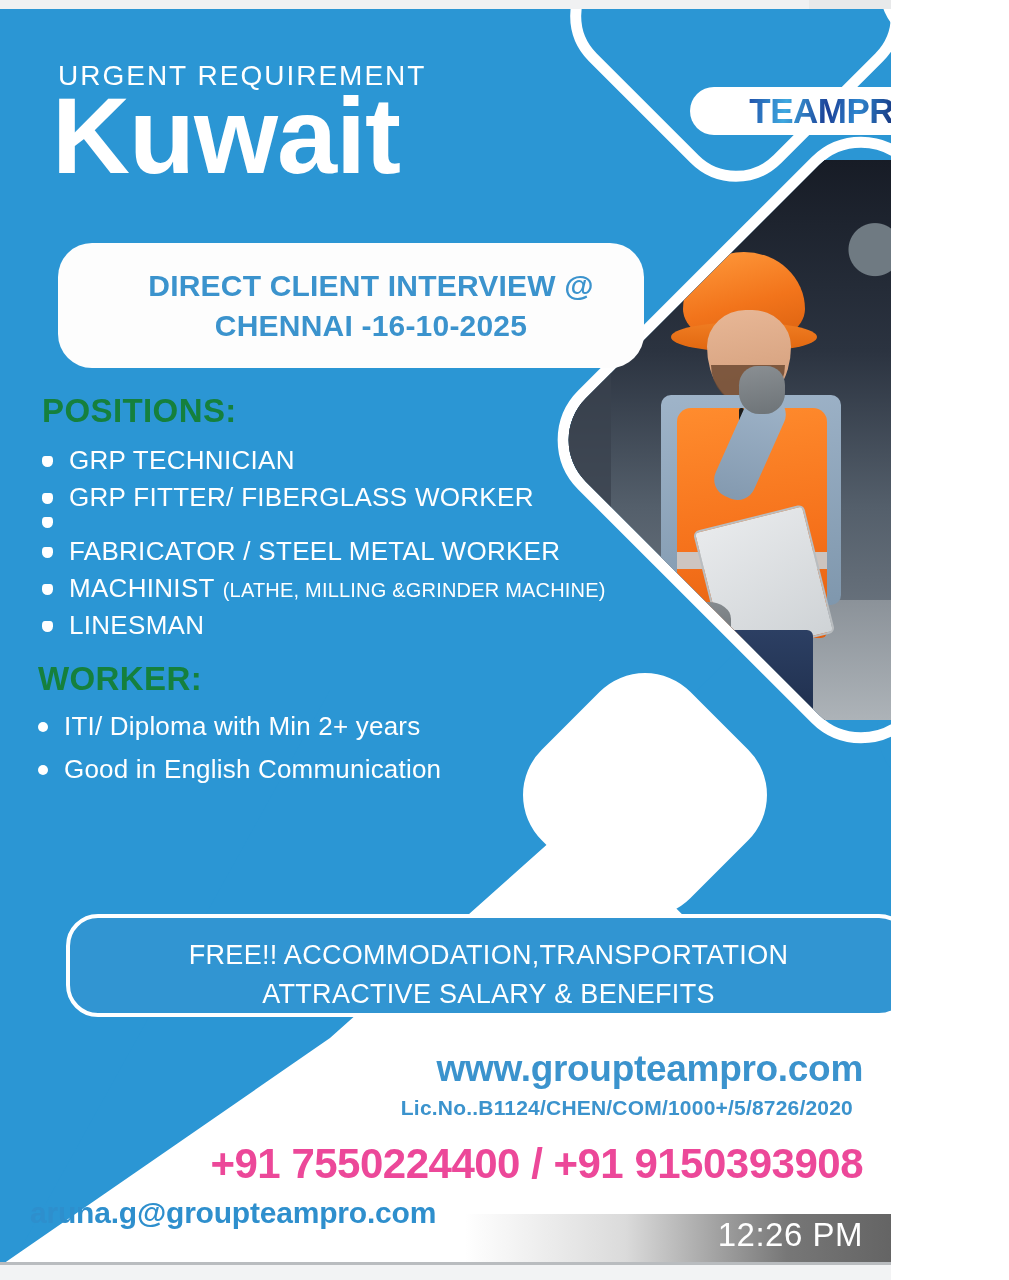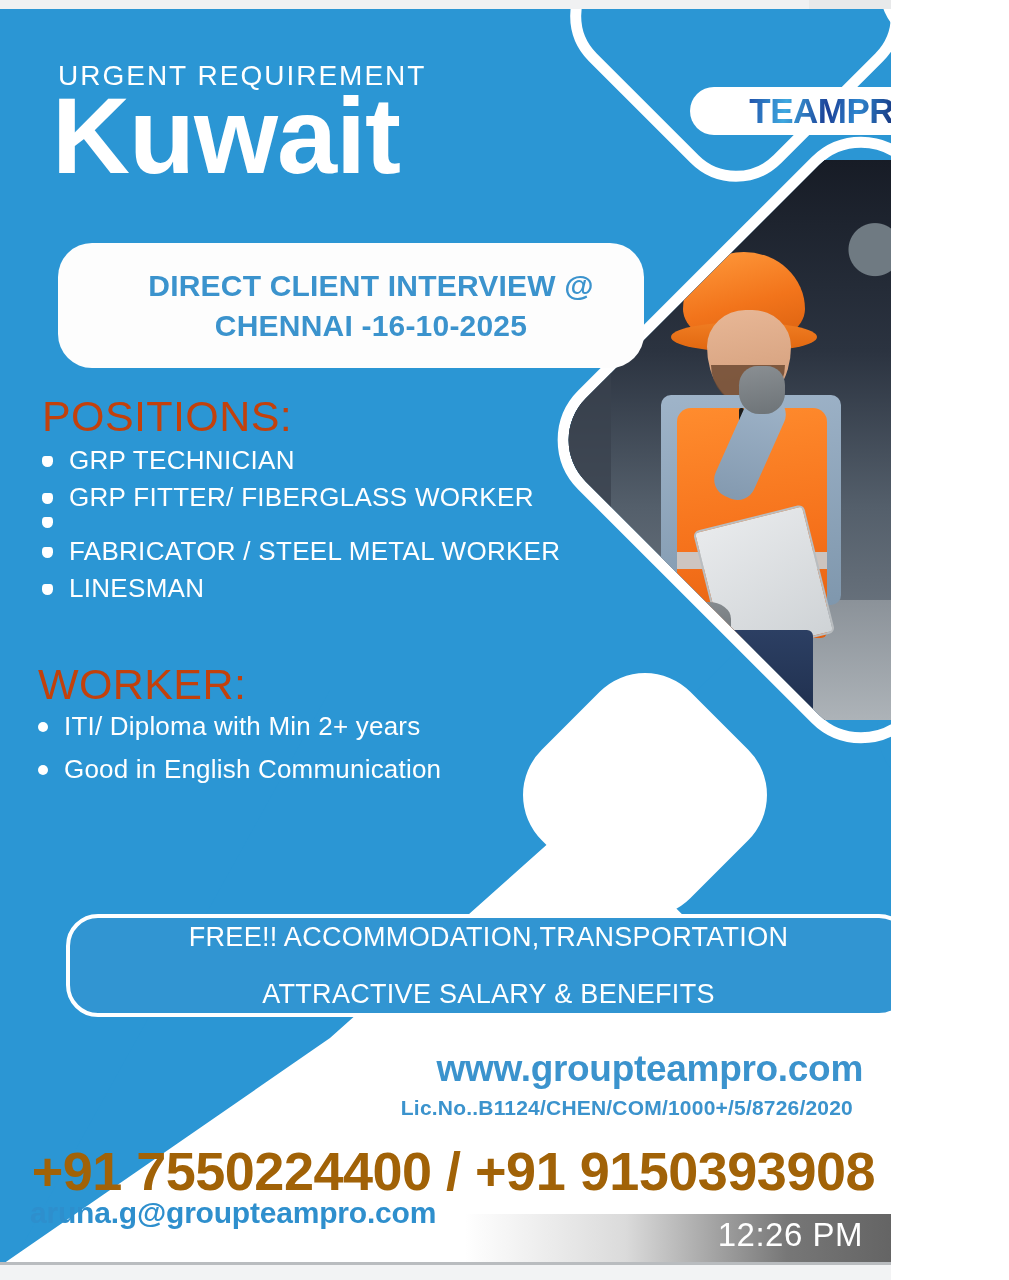--- a/index.html
+++ b/index.html
@@ -264,23 +264,23 @@
     color: #3b93cd;
     letter-spacing: 0.2px;
     line-height: 1.32;
     text-align: center;
     margin-left: 40px;
   }
 
   
   .section-heading {
     position: absolute;
-    font-size: 43px;
-    color: #c2410c;
-    font-weight: 400;
+    font-size: 33px;
+    color: #15803d;
+    font-weight: 700;
     letter-spacing: 0.4px;
     z-index: 23;
   }
   #positions-heading { left: 42px; top: 392px; }
   #skills-heading { left: 38px; top: 660px; }
 
   .list {
     position: absolute;
     list-style: none;
     margin: 0;
@@ -336,21 +336,21 @@
     left: 66px; top: 914px;
     width: 845px; height: 103px;
     background: #3195d2;
     border: 4px solid #ffffff;
     box-sizing: border-box;
     border-radius: 32px;
     z-index: 24;
     display: flex;
     flex-direction: column;
     align-items: center;
-    justify-content: space-between;
+    justify-content: flex-end;
   }
   .benefits-line {
     font-size: 27px;
     color: #ffffff;
     font-weight: 400;
     letter-spacing: 0.3px;
     line-height: 1.42;
     text-align: center;
   }
 
@@ -372,26 +372,26 @@
     top: 1096px;
     text-align: right;
     font-size: 21px;
     font-weight: 600;
     color: #3b93cd;
     letter-spacing: 0.2px;
     z-index: 26;
   }
   .phones {
     position: absolute;
-    left: 0; right: 16px;
+    left: 0; right: 28px;
     top: 1140px;
     text-align: right;
-    font-size: 54px;
-    font-weight: 700;
-    color: #a16207;
+    font-size: 42px;
+    font-weight: 700;
+    color: #ec4899;
     letter-spacing: -0.5px;
     z-index: 26;
   }
   .email {
     position: absolute;
     left: 0; right: 38px;
     top: 1196px;
     text-align: left;
     font-size: 30px;
     font-weight: 700;
@@ -517,20 +517,25 @@
     </li>
     <li>
       <span class="bullet"></span>
     </li>
     <li>
       <span class="bullet"></span>
       <span>FABRICATOR / STEEL METAL WORKER</span>
     </li>
     <li>
       <span class="bullet"></span>
+      <span>MACHINIST</span>
+      <span class="sub-note" style="margin-left:8px;">(LATHE, MILLING &amp;GRINDER MACHINE)</span>
+    </li>
+    <li>
+      <span class="bullet"></span>
       <span>LINESMAN</span>
     </li>
   </ul>
 
   <div class="section-heading" id="skills-heading">WORKER:</div>
   <ul class="list" id="skills-list">
     <li>
       <span class="bullet-round"></span>
       <span>ITI/ Diploma with Min 2+ years</span>
     </li>

